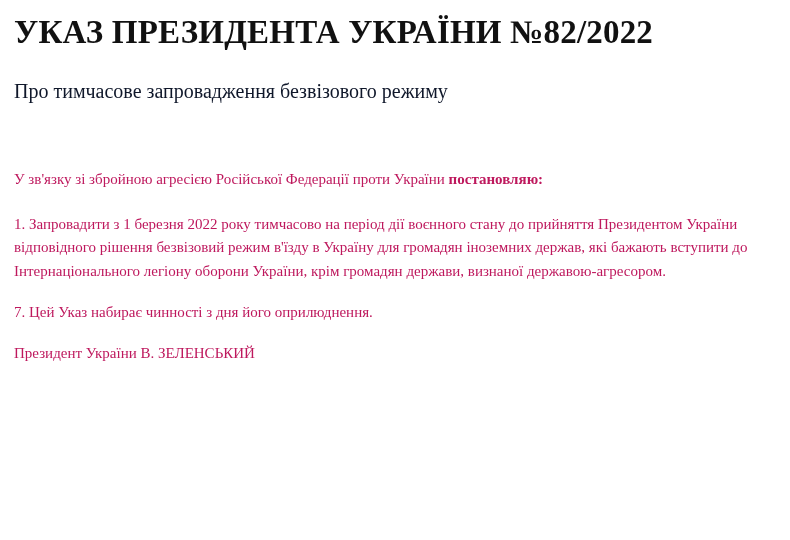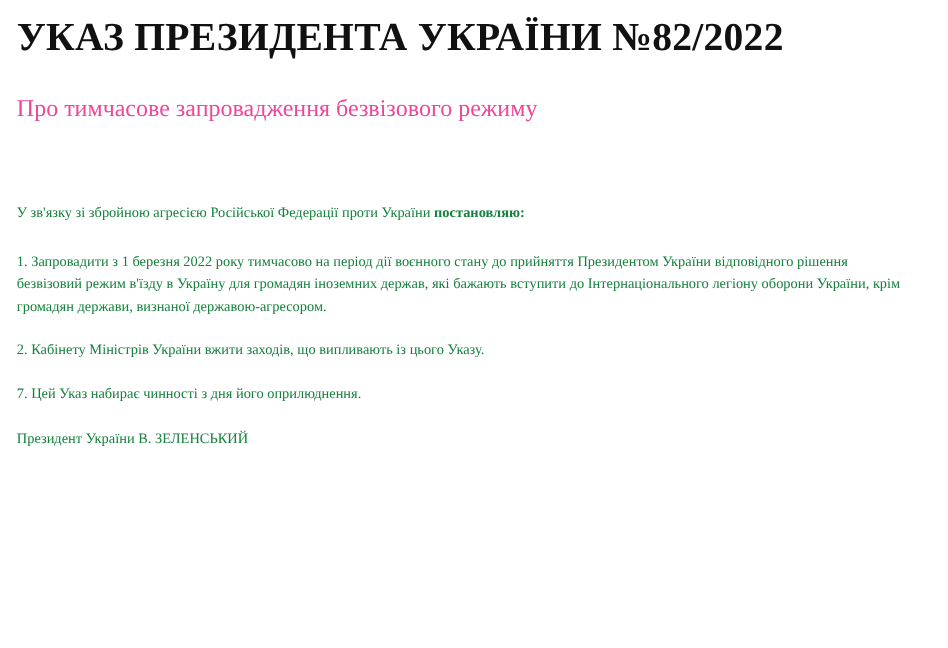--- a/index.html
+++ b/index.html
@@ -28,31 +28,31 @@
     letter-spacing: 0.2px;
     color: #111111;
     margin: 0;
     padding-top: 14px;
     white-space: nowrap;
   }
   .doc-subtitle {
     font-size: 20px;
     line-height: 1.3;
     font-weight: 400;
-    color: #ec4899;
+    color: #0f172a;
     margin: 0;
     padding-top: 26px;
   }
   .spacer-rule {
     height: 64px;
   }
   .body-block {
-    font-size: 12px;
+    font-size: 15px;
     line-height: 1.55;
-    color: #15803d;
+    color: #be185d;
   }
   .para {
     margin: 0 0 19px 0;
     max-width: 748px;
   }
   .para.lead {
     margin-bottom: 22px;
   }
   .para strong {
     font-weight: 700;
@@ -84,21 +84,20 @@
   <div class="spacer-rule"></div>
 
   <div class="body-block">
 
     <p class="para lead">
       <span>У зв'язку зі збройною агресією Російської Федерації проти України </span><strong>постановляю:</strong>
     </p>
 
     <p class="para numbered">1. Запровадити  з 1 березня  2022 року тимчасово на період дії воєнного стану до прийняття Президентом України відповідного рішення  безвізовий режим в'їзду в Україну для громадян іноземних держав, які бажають вступити до Інтернаціонального легіону оборони України, крім громадян держави, визнаної державою-агресором.</p>
 
-    <p class="para numbered">2. Кабінету Міністрів України вжити заходів, що випливають із цього Указу.</p>
 
     <p class="para numbered">7. Цей Указ набирає чинності з дня його оприлюднення.</p>
 
     <p class="para signature">Президент України В. ЗЕЛЕНСЬКИЙ</p>
 
   </div>
 
 
 </div>
 

